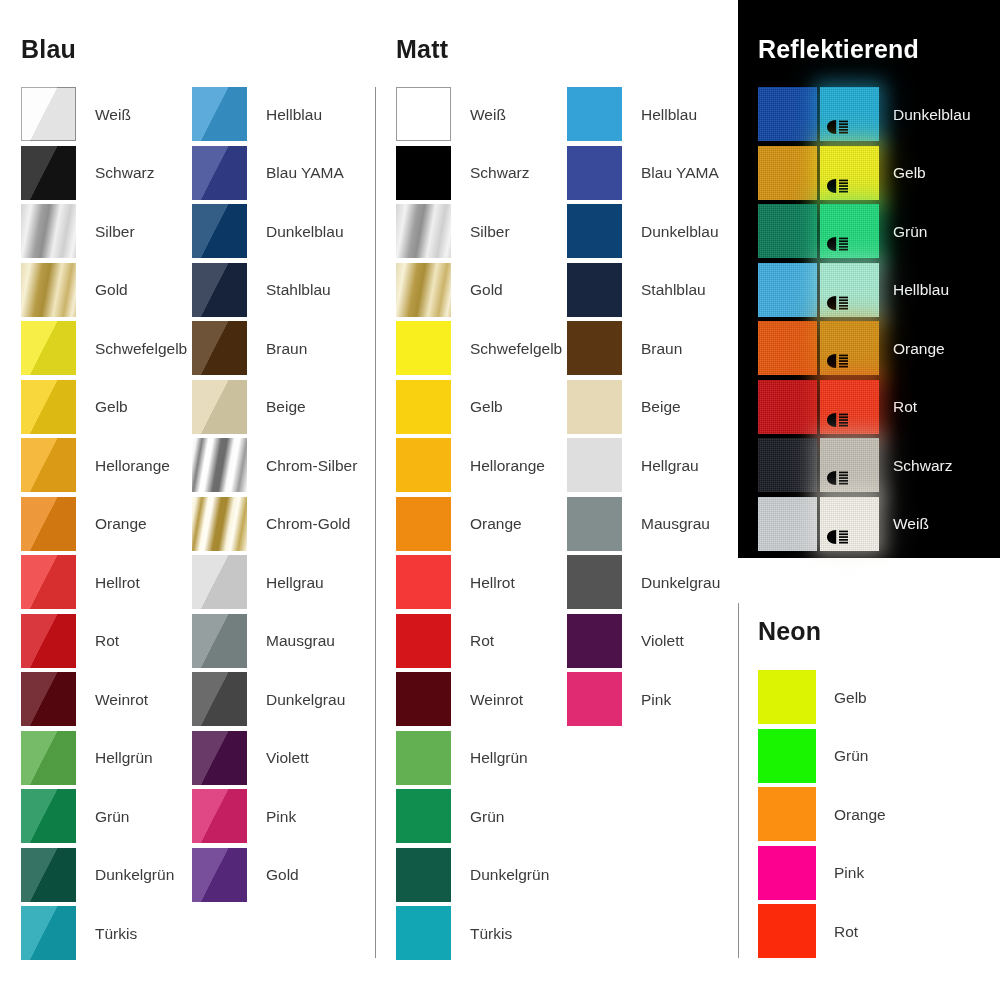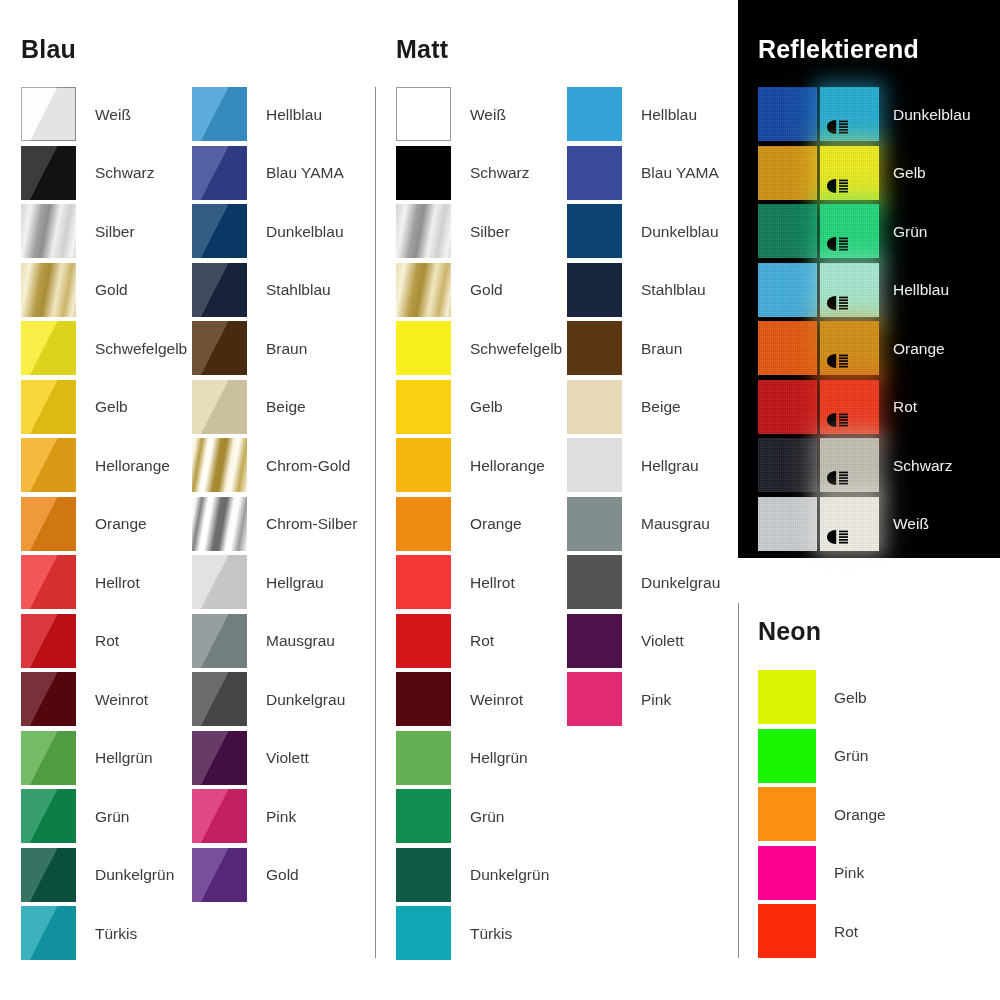--- a/index.html
+++ b/index.html
@@ -189,26 +189,26 @@
       </div>
       <div class="row">
         <div class="sw gloss" style="background: rgb(80, 48, 15);"></div>
         <div class="lab">Braun</div>
       </div>
       <div class="row">
         <div class="sw gloss" style="background: rgb(226, 214, 176);"></div>
         <div class="lab">Beige</div>
       </div>
       <div class="row">
+        <div class="sw" style="background: linear-gradient(100deg, rgb(255, 255, 255) 0%, rgb(246, 246, 246) 7%, rgb(128, 128, 128) 16%, rgb(255, 255, 255) 26%, rgb(253, 253, 253) 33%, rgb(110, 110, 110) 46%, rgb(107, 107, 107) 55%, rgb(250, 250, 250) 66%, rgb(255, 255, 255) 74%, rgb(154, 154, 154) 86%, rgb(233, 233, 233) 97%, rgb(255, 255, 255) 100%);"></div>
+        <div class="lab">Chrom-Silber</div>
+      </div>
+      <div class="row">
         <div class="sw" style="background: linear-gradient(100deg, rgb(255, 253, 244) 0%, rgb(248, 242, 221) 7%, rgb(180, 152, 67) 16%, rgb(255, 252, 239) 26%, rgb(255, 253, 246) 33%, rgb(168, 138, 50) 46%, rgb(165, 136, 48) 55%, rgb(250, 244, 223) 66%, rgb(255, 253, 243) 74%, rgb(194, 168, 85) 86%, rgb(239, 230, 196) 97%, rgb(255, 254, 248) 100%);"></div>
         <div class="lab">Chrom-Gold</div>
-      </div>
-      <div class="row">
-        <div class="sw" style="background: linear-gradient(100deg, rgb(255, 255, 255) 0%, rgb(246, 246, 246) 7%, rgb(128, 128, 128) 16%, rgb(255, 255, 255) 26%, rgb(253, 253, 253) 33%, rgb(110, 110, 110) 46%, rgb(107, 107, 107) 55%, rgb(250, 250, 250) 66%, rgb(255, 255, 255) 74%, rgb(154, 154, 154) 86%, rgb(233, 233, 233) 97%, rgb(255, 255, 255) 100%);"></div>
-        <div class="lab">Chrom-Silber</div>
       </div>
       <div class="row">
         <div class="sw gloss" style="background: rgb(220, 220, 220);"></div>
         <div class="lab">Hellgrau</div>
       </div>
       <div class="row">
         <div class="sw gloss" style="background: rgb(128, 140, 140);"></div>
         <div class="lab">Mausgrau</div>
       </div>
       <div class="row">

